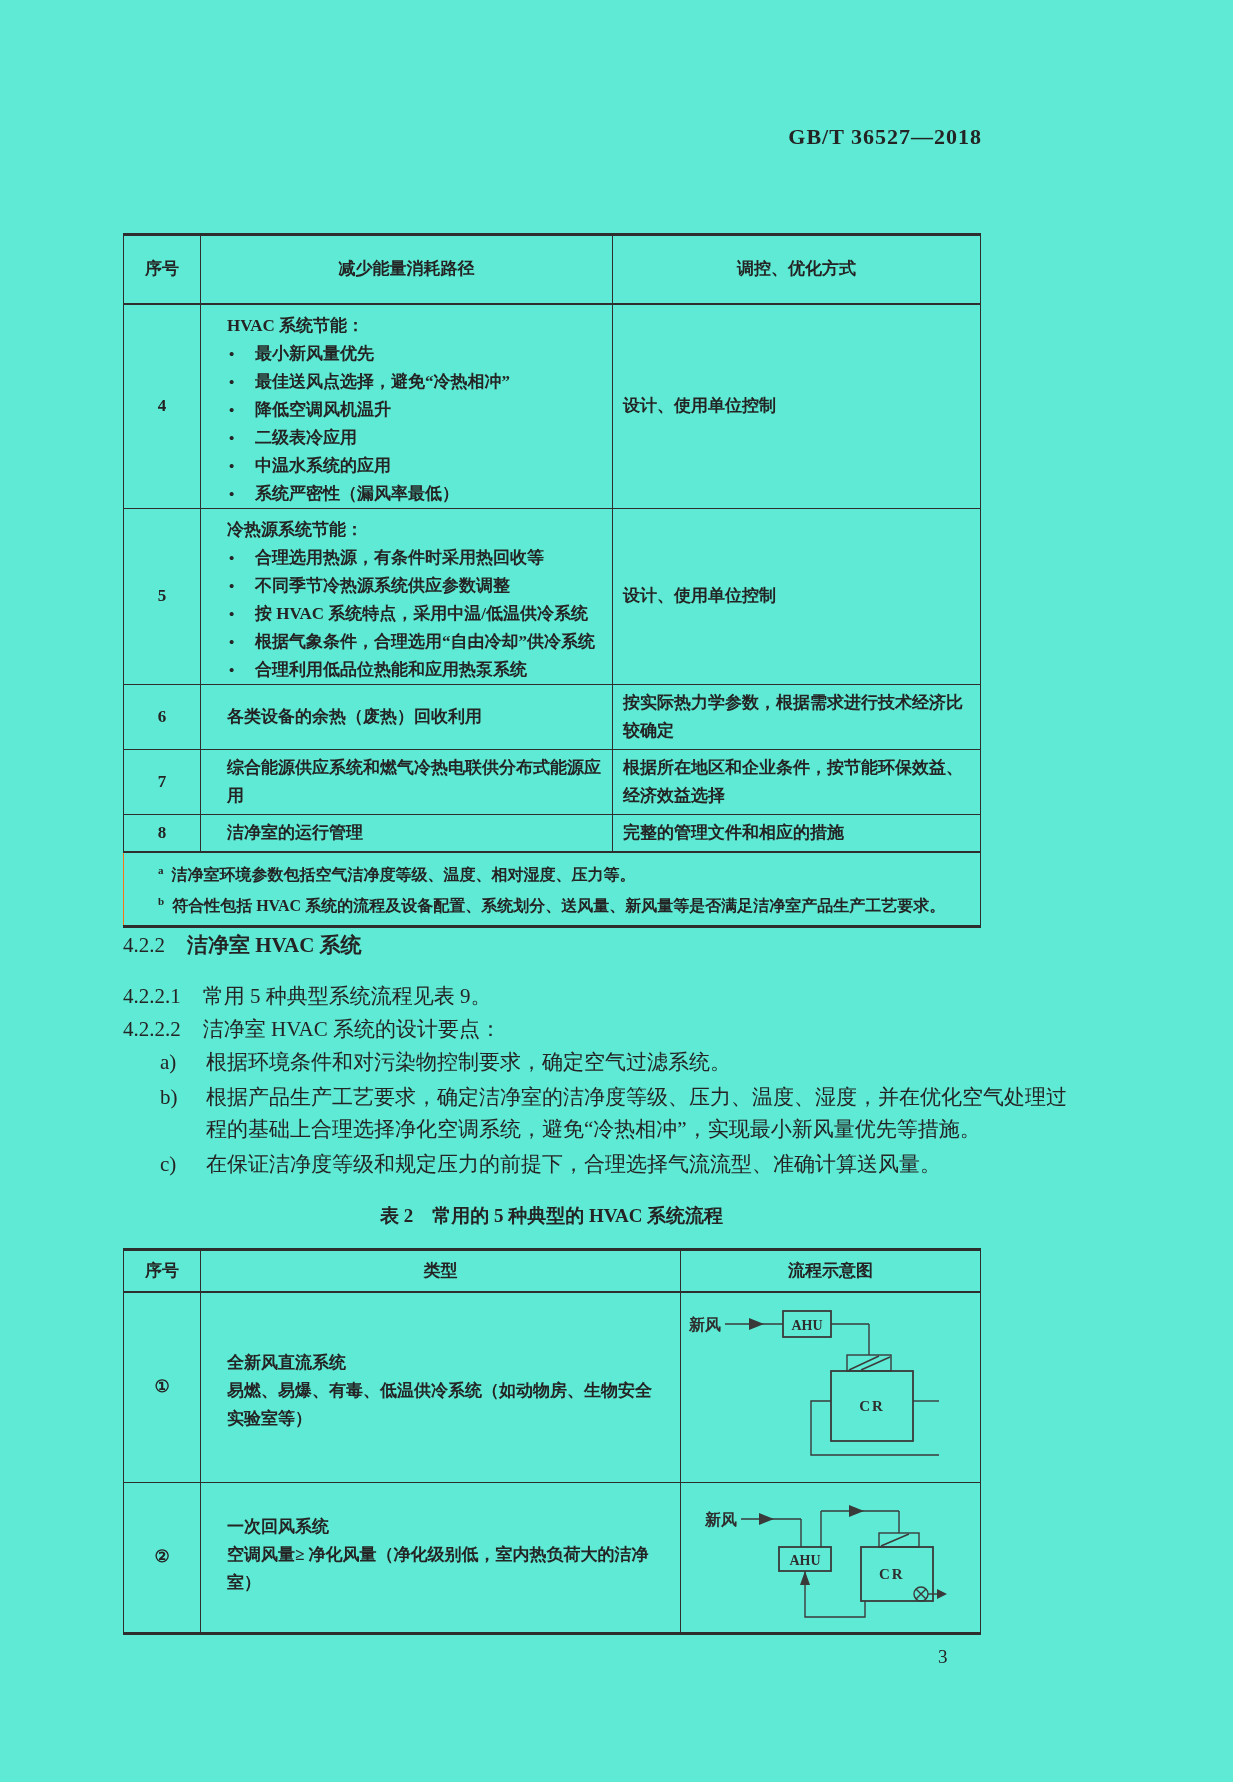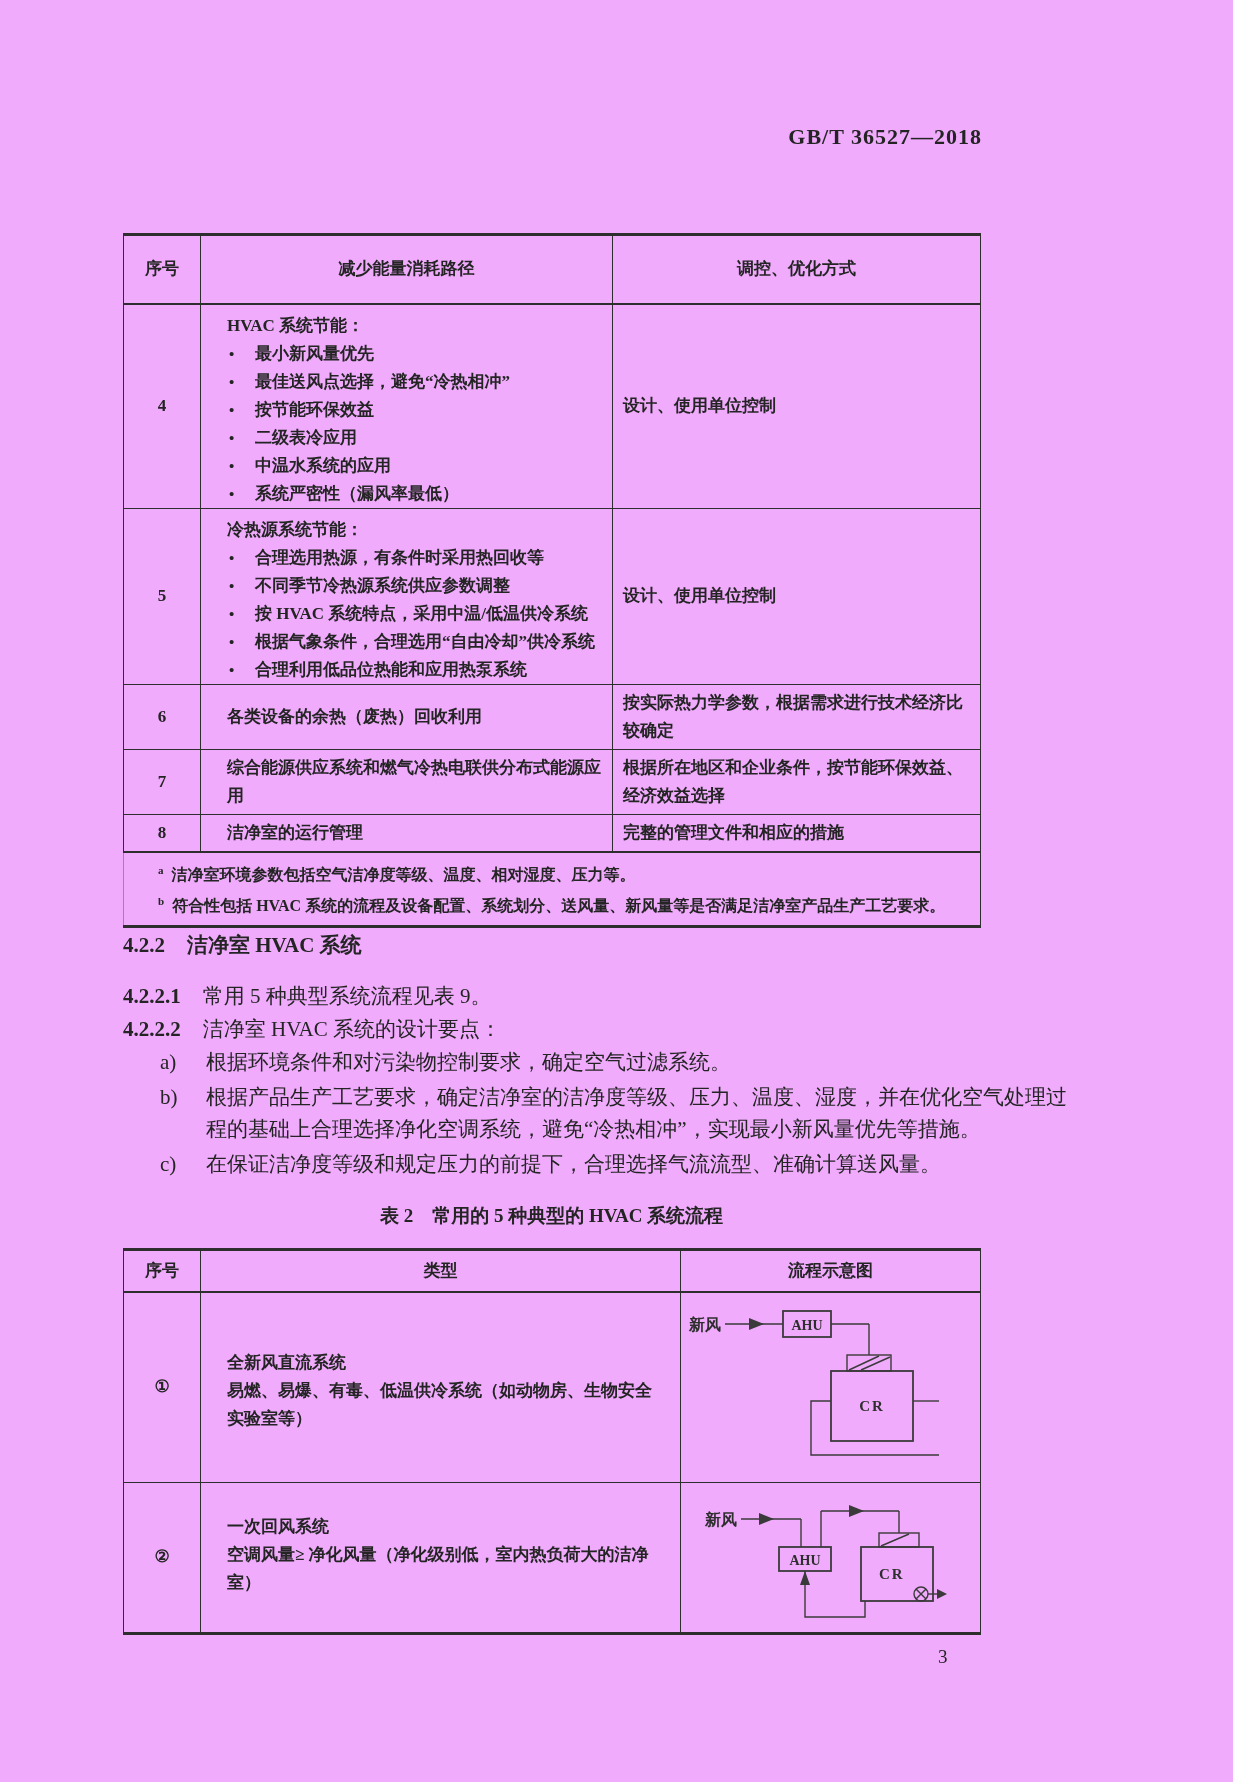--- a/index.html
+++ b/index.html
@@ -1,18 +1,18 @@
 <!DOCTYPE html>
 <html><head>
 <meta charset="utf-8">
 <style>
   *{box-sizing:border-box;margin:0;padding:0}
   html,body{background:#ffffff}
   .page{
-    position:relative;width:1233px;height:1782px;background:#f0abfc;
+    position:relative;width:1233px;height:1782px;background:#5eead4;
     font-family:"Liberation Serif","DejaVu Serif",serif;color:#242424;
     overflow:hidden;
   }
   
   .doc-number{position:absolute;top:124px;left:0;width:982px;text-align:right;
     font-size:22px;font-weight:bold;letter-spacing:1px}
   
   .tbl-title{position:absolute;left:123px;width:857px;text-align:center;
     font-size:19px;font-weight:bold}
   #t1-title{top:193px}
@@ -31,21 +31,21 @@
   .cell-path{padding-right:8px}
   .bullet{position:relative;padding-left:54px}
   .bullet::before{content:"•";position:absolute;left:28px;top:0;font-size:15px}
   .cell-method{padding:4px 10px 4px 10px}
   .footrow td{border-top:2px solid #2e2e2e;border-left:1px solid #f97316;
     border-right:1px solid #2e2e2e;padding:4px 12px 6px 34px;
     font-size:16px;line-height:27px}
   .footnote sup{font-size:11px;margin-right:8px}
   
   .sec-h{position:absolute;left:123px;font-size:21px;white-space:nowrap}
-  .sec-h .num{font-weight:bold;margin-right:22px}
+  .sec-h .num{font-weight:normal;margin-right:22px}
   #h422{top:931px;font-weight:bold}
   #h4221{top:982px}
   #h4222{top:1015px}
   .abc-list{position:absolute;left:160px;top:1046px;width:920px;font-size:21px;line-height:32px}
   .abc-item{display:flex;margin-bottom:3px}
   .abc-item .mk{flex:0 0 46px}
   .abc-item .tx{flex:1;max-width:865px}
   
   #table2 td.type-cell{padding:6px 18px 0 26px;vertical-align:top}
   #table2 td.diagram-cell{vertical-align:top;text-align:left;padding-top:10px}
@@ -73,21 +73,21 @@
         <th>调控、优化方式</th>
       </tr>
     </thead>
     <tbody>
       <tr style="height:196px">
         <td class="cell-no">4</td>
         <td class="cell-path vtop">
           <div class="t">HVAC 系统节能：</div>
           <div class="bullet">最小新风量优先</div>
           <div class="bullet">最佳送风点选择，避免“冷热相冲”</div>
-          <div class="bullet">按节能环保效益</div>
+          <div class="bullet">降低空调风机温升</div>
           <div class="bullet">二级表冷应用</div>
           <div class="bullet">中温水系统的应用</div>
           <div class="bullet">系统严密性（漏风率最低）</div>
         </td>
         <td class="cell-method">设计、使用单位控制</td>
       </tr>
       <tr style="height:175px">
         <td class="cell-no">5</td>
         <td class="cell-path vtop">
           <div class="t">冷热源系统节能：</div>

